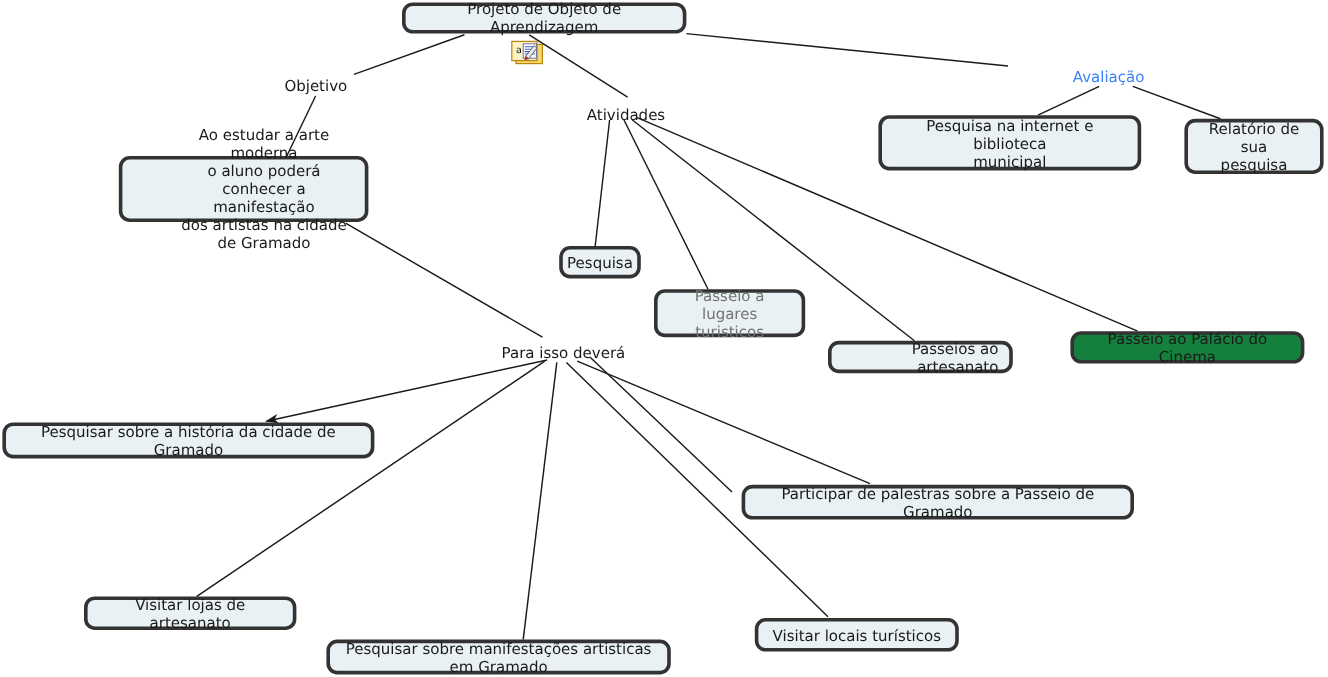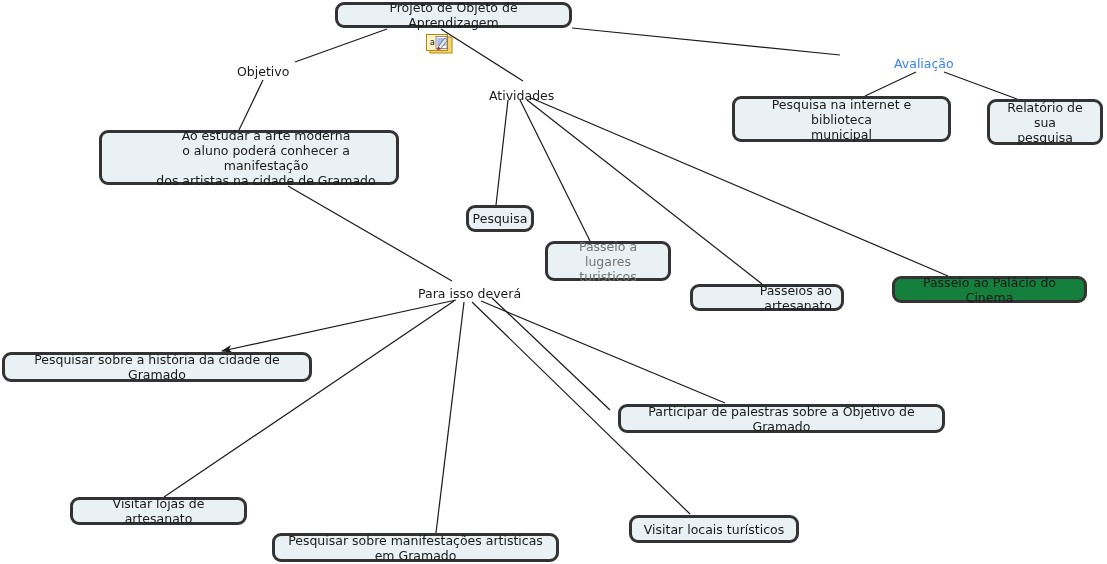--- a/index.html
+++ b/index.html
@@ -85,37 +85,37 @@
         <line x1="454" y1="301" x2="164" y2="497" stroke="#1a1a1a" stroke-width="1.2"></line>
         <line x1="464" y1="302" x2="436" y2="533" stroke="#1a1a1a" stroke-width="1.2"></line>
         <line x1="472" y1="302" x2="690" y2="514" stroke="#1a1a1a" stroke-width="1.2"></line>
         <line x1="481" y1="301" x2="725" y2="403" stroke="#1a1a1a" stroke-width="1.2"></line>
         <line x1="492" y1="298" x2="610" y2="410" stroke="#1a1a1a" stroke-width="1.2"></line>
       </g>
   </svg>
 
   <div id="node-layer">
       <div class="node" style="left: 335px; top: 2px; width: 237px; height: 26px; background: rgb(233, 241, 244); border-color: rgb(51, 51, 51); color: rgb(26, 26, 26);">Projeto de Objeto de Aprendizagem</div>
-      <div class="node" style="left: 99px; top: 130px; width: 300px; height: 55px; background: rgb(233, 241, 244); border-color: rgb(51, 51, 51); color: rgb(26, 26, 26); padding-left: 43px;">Ao estudar a arte moderna
+      <div class="node" style="left: 99px; top: 130px; width: 208px; height: 55px; background: rgb(233, 241, 244); border-color: rgb(51, 51, 51); color: rgb(26, 26, 26); padding-left: 43px;">Ao estudar a arte moderna
 o aluno poderá conhecer a manifestação
 dos artistas na cidade de Gramado</div>
       <div class="node" style="left: 466px; top: 205px; width: 68px; height: 27px; background: rgb(233, 241, 244); border-color: rgb(51, 51, 51); color: rgb(26, 26, 26);">Pesquisa</div>
       <div class="node" style="left: 545px; top: 241px; width: 126px; height: 40px; background: rgb(233, 241, 244); border-color: rgb(51, 51, 51); color: #737373;">Passeio a lugares
 turisticos</div>
       <div class="node" style="left: 690px; top: 284px; width: 154px; height: 27px; background: rgb(233, 241, 244); border-color: rgb(51, 51, 51); color: rgb(26, 26, 26); text-align: right;">Passeios ao artesanato</div>
       <div class="node" style="left: 892px; top: 276px; width: 195px; height: 27px; background: #15803d; border-color: rgb(51, 51, 51); color: rgb(26, 26, 26);">Passeio ao Palácio do Cinema</div>
       <div class="node" style="left: 732px; top: 96px; width: 219px; height: 46px; background: rgb(233, 241, 244); border-color: rgb(51, 51, 51); color: rgb(26, 26, 26);">Pesquisa na internet e biblioteca
 municipal</div>
       <div class="node" style="left: 987px; top: 99px; width: 116px; height: 46px; background: rgb(233, 241, 244); border-color: rgb(51, 51, 51); color: rgb(26, 26, 26);">Relatório de sua
 pesquisa</div>
       <div class="node" style="left: 2px; top: 352px; width: 310px; height: 30px; background: rgb(233, 241, 244); border-color: rgb(51, 51, 51); color: rgb(26, 26, 26);">Pesquisar sobre a história da cidade de Gramado</div>
       <div class="node" style="left: 70px; top: 497px; width: 177px; height: 28px; background: rgb(233, 241, 244); border-color: rgb(51, 51, 51); color: rgb(26, 26, 26);">Visitar lojas de artesanato</div>
       <div class="node" style="left: 272px; top: 533px; width: 287px; height: 29px; background: rgb(233, 241, 244); border-color: rgb(51, 51, 51); color: rgb(26, 26, 26);">Pesquisar sobre manifestações artisticas em Gramado</div>
       <div class="node" style="left: 629px; top: 515px; width: 170px; height: 28px; background: rgb(233, 241, 244); border-color: rgb(51, 51, 51); color: rgb(26, 26, 26);">Visitar locais turísticos</div>
-      <div class="node" style="left: 618px; top: 404px; width: 327px; height: 29px; background: rgb(233, 241, 244); border-color: rgb(51, 51, 51); color: rgb(26, 26, 26);">Participar de palestras sobre a Objetivo de Gramado</div>
+      <div class="node" style="left: 618px; top: 404px; width: 327px; height: 29px; background: rgb(233, 241, 244); border-color: rgb(51, 51, 51); color: rgb(26, 26, 26);">Participar de palestras sobre a Passeio de Gramado</div>
     </div>
   <div id="label-layer">
       <div class="linklabel" style="left: 237px; top: 64px; color: rgb(26, 26, 26);">Objetivo</div>
       <div class="linklabel" style="left: 489px; top: 88px; color: rgb(26, 26, 26);">Atividades</div>
       <div class="linklabel" style="left: 894px; top: 56px; color: #3b82f6;">Avaliação</div>
       <div class="linklabel" style="left: 418px; top: 286px; color: rgb(26, 26, 26);">Para isso deverá</div>
     </div>
 
   <svg class="note-icon" id="note-icon" viewBox="0 0 30 22" xmlns="http://www.w3.org/2000/svg" style="left: 425px; top: 33px;">
     <rect x="5" y="4" width="22" height="16" fill="#f5d76e" stroke="#b8860b" stroke-width="1"></rect>

